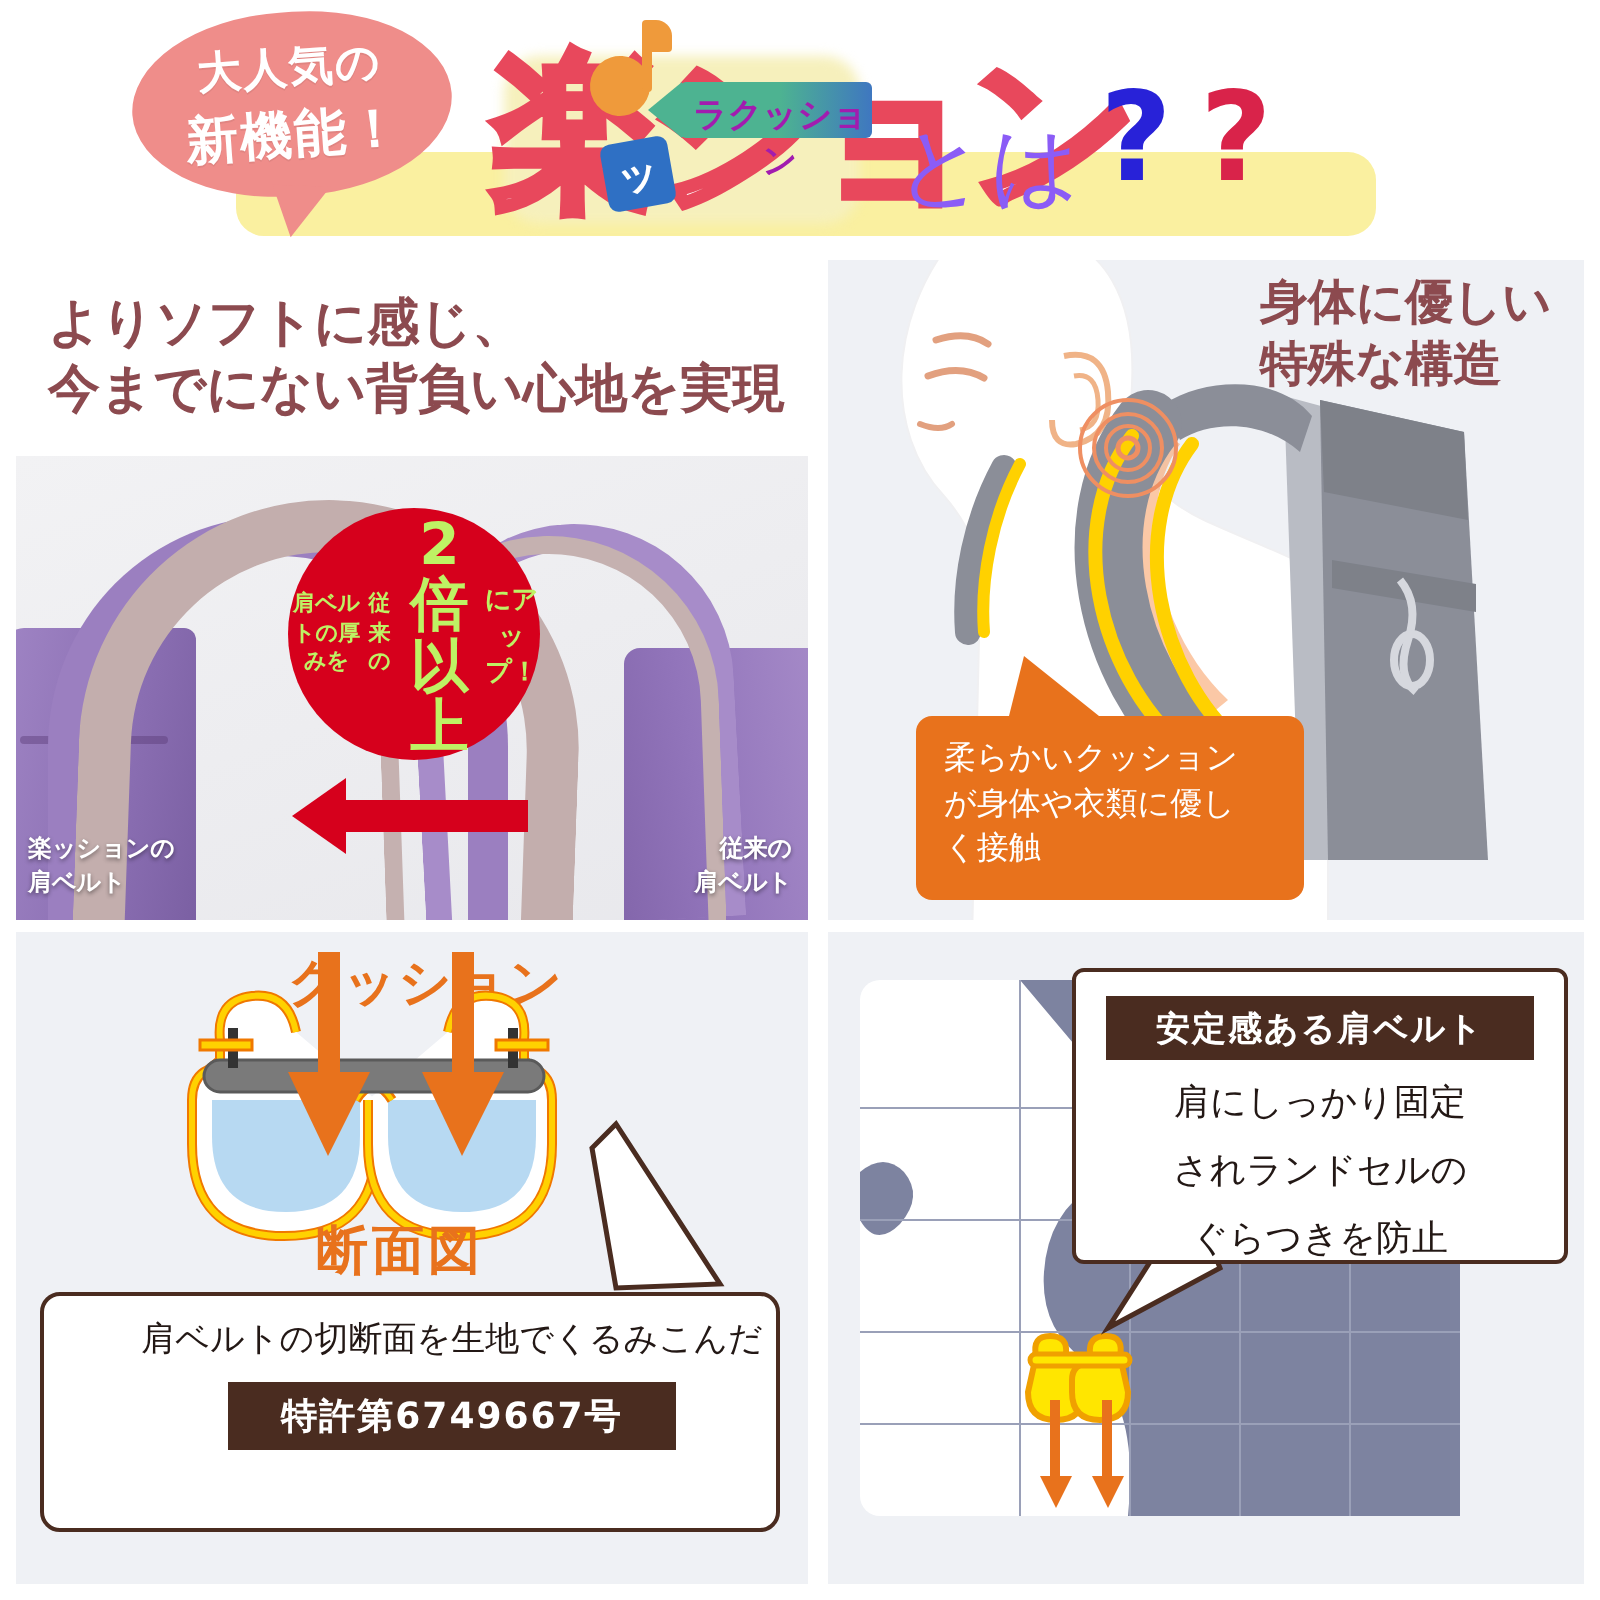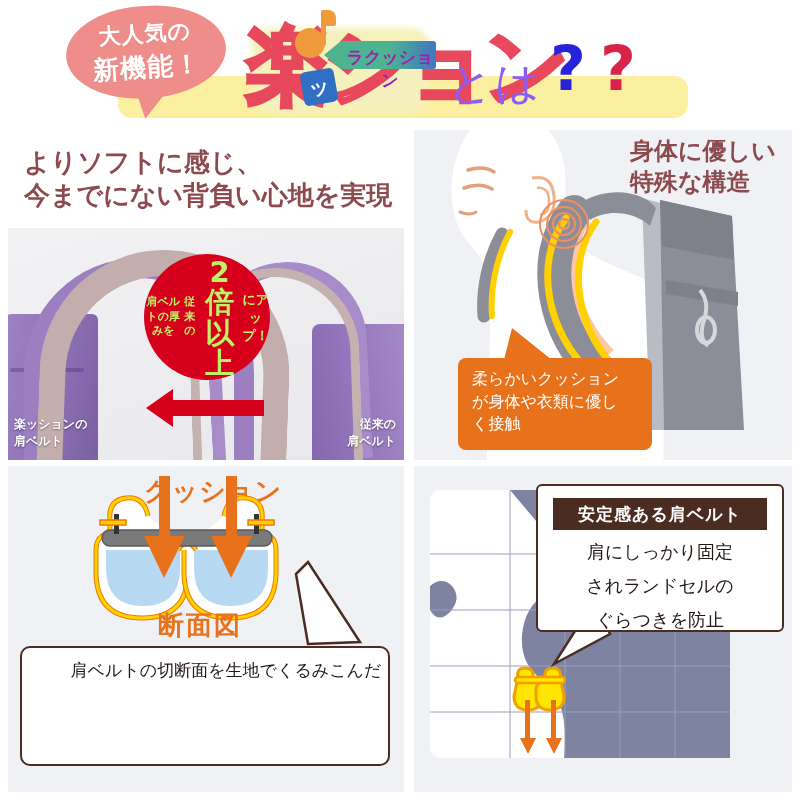--- a/index.html
+++ b/index.html
@@ -390,20 +390,21 @@
         <polygon points="203,70 244,70 223,112" fill="#e8721c"></polygon>
       </g>
 
       <path d="M288 108 L 300 178 L 352 176 L 300 96 Z" fill="#ffffff" stroke="#4a2c20" stroke-width="2.5"></path>
     </svg>
 
     <div class="danmenzu">断面図</div>
 
     <div class="white-callout">
       <div class="wc-line">肩ベルトの切断面を生地でくるみこんだ</div>
+      <div class="patent-box">特許第6749667号</div>
     </div>
   </div>
 
   <div class="panel p-br">
     <svg style="position:absolute;left:0;top:0;width:378px;height:326px" viewBox="0 0 378 326">
 
       <rect x="16" y="24" width="300" height="268" rx="10" fill="#ffffff"></rect>
 
       <path d="M96 24 L 316 24 L 316 292 L 150 292 q 6 -58 -22 -78 q -22 -16 -20 -44 q 2 -30 26 -44 q 20 -12 12 -40 q -4 -14 -18 -24 Z" fill="#7d83a0"></path>
 

